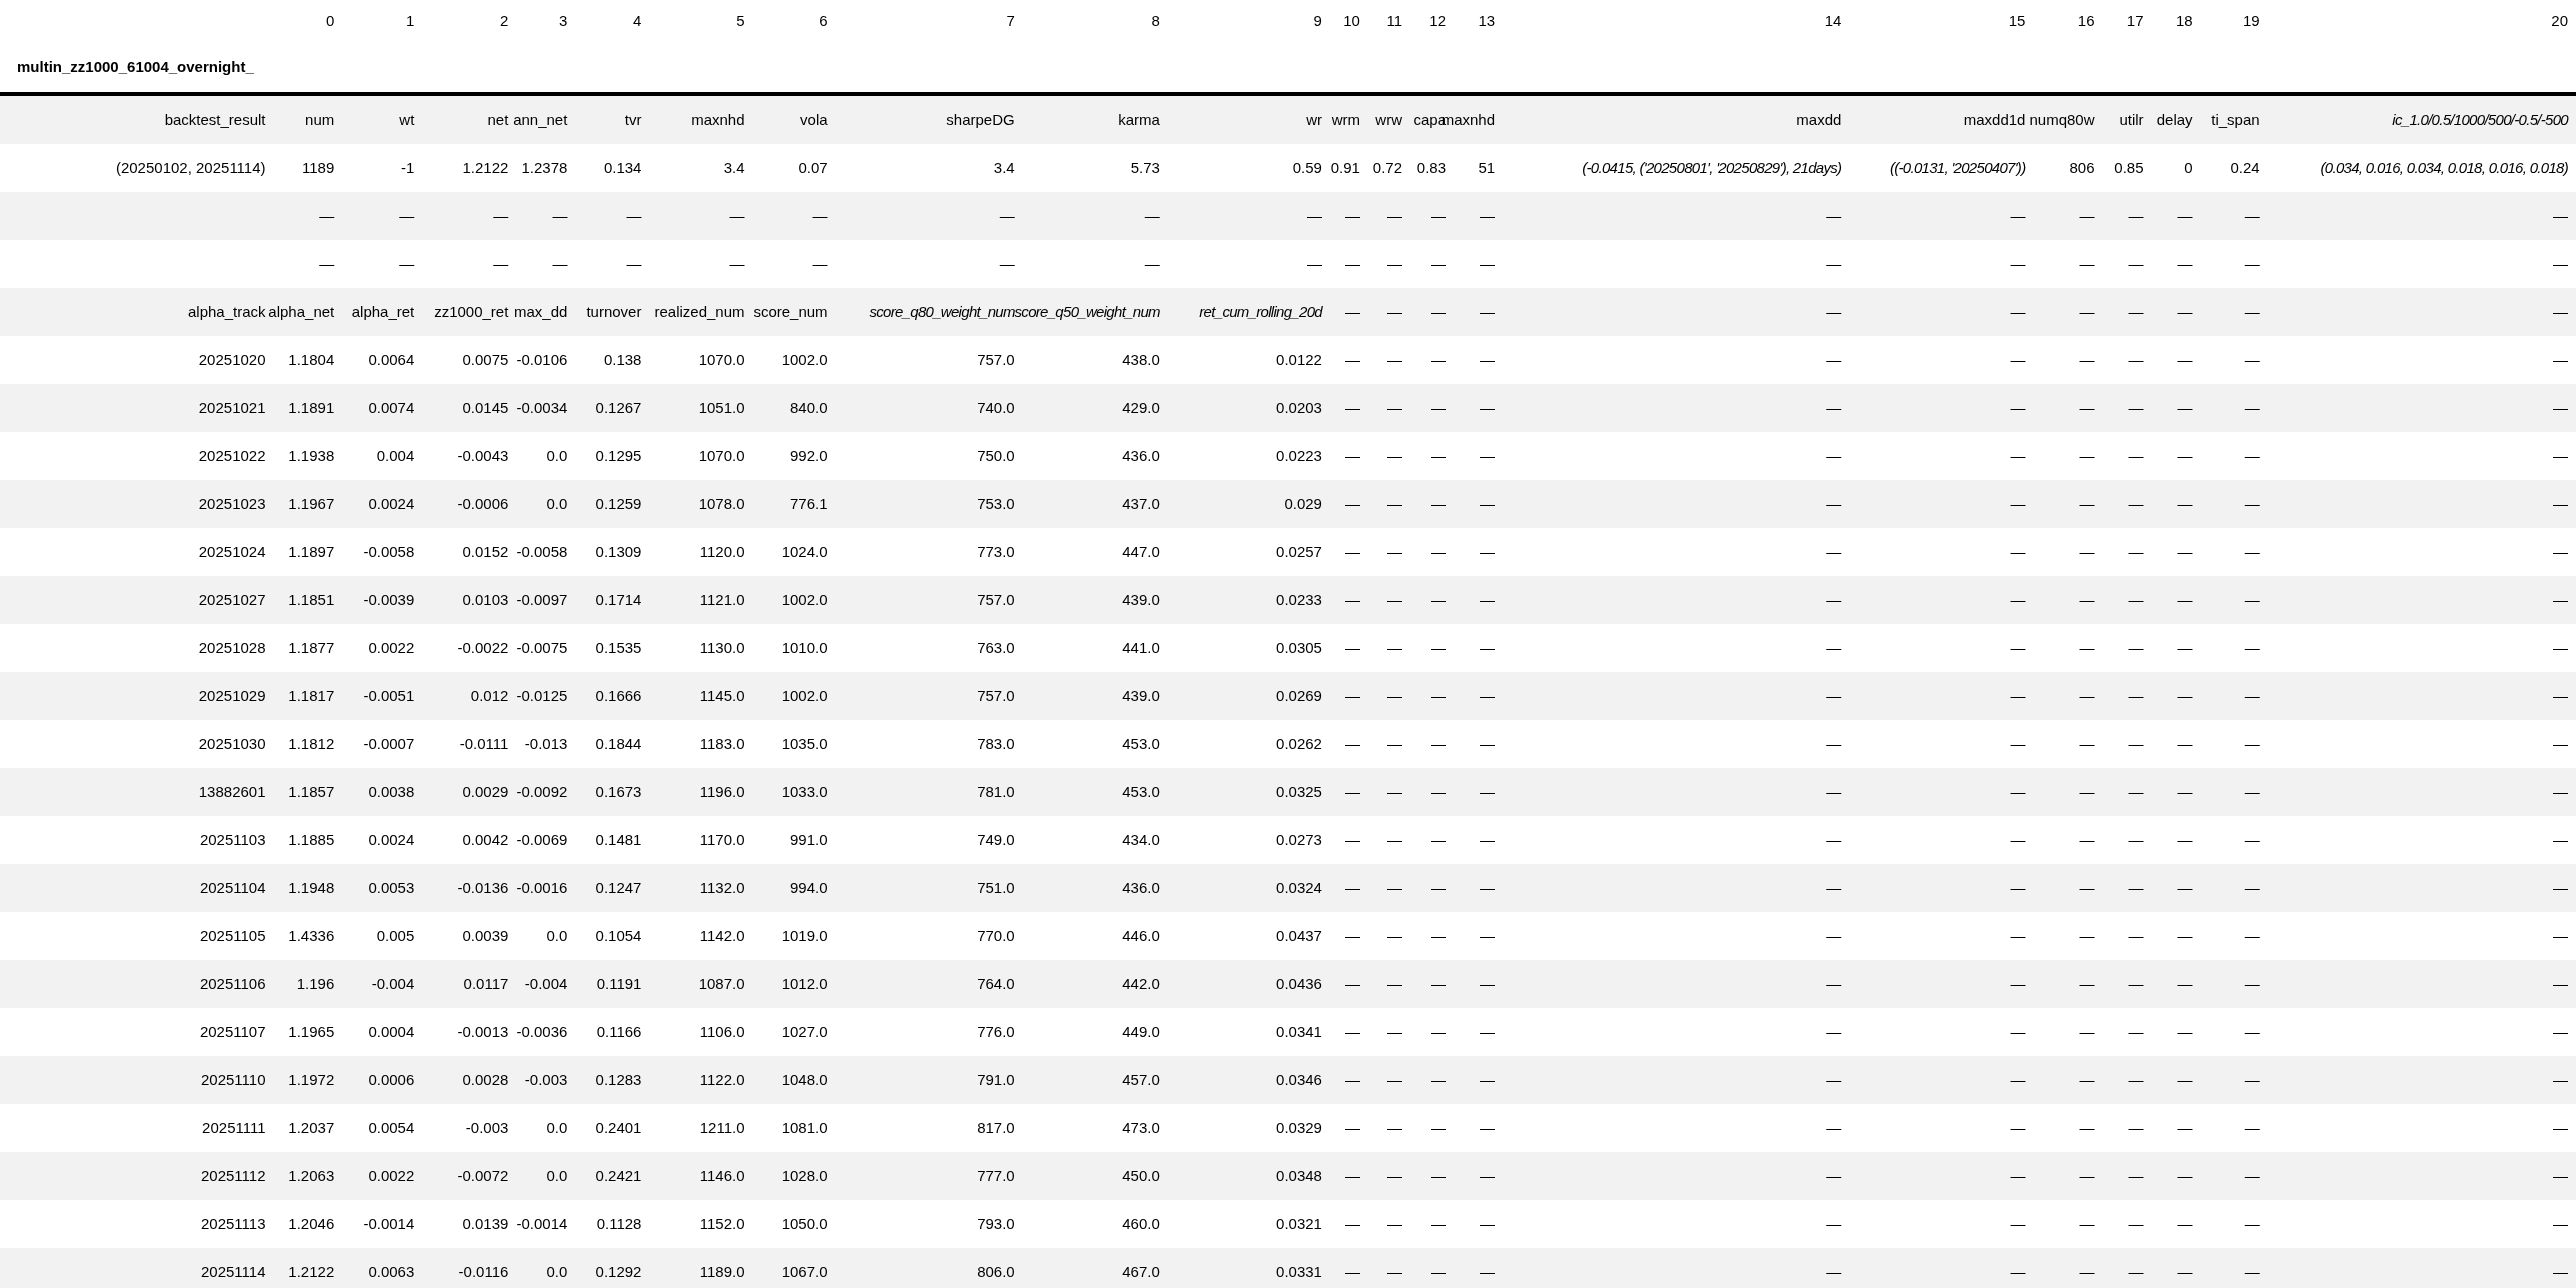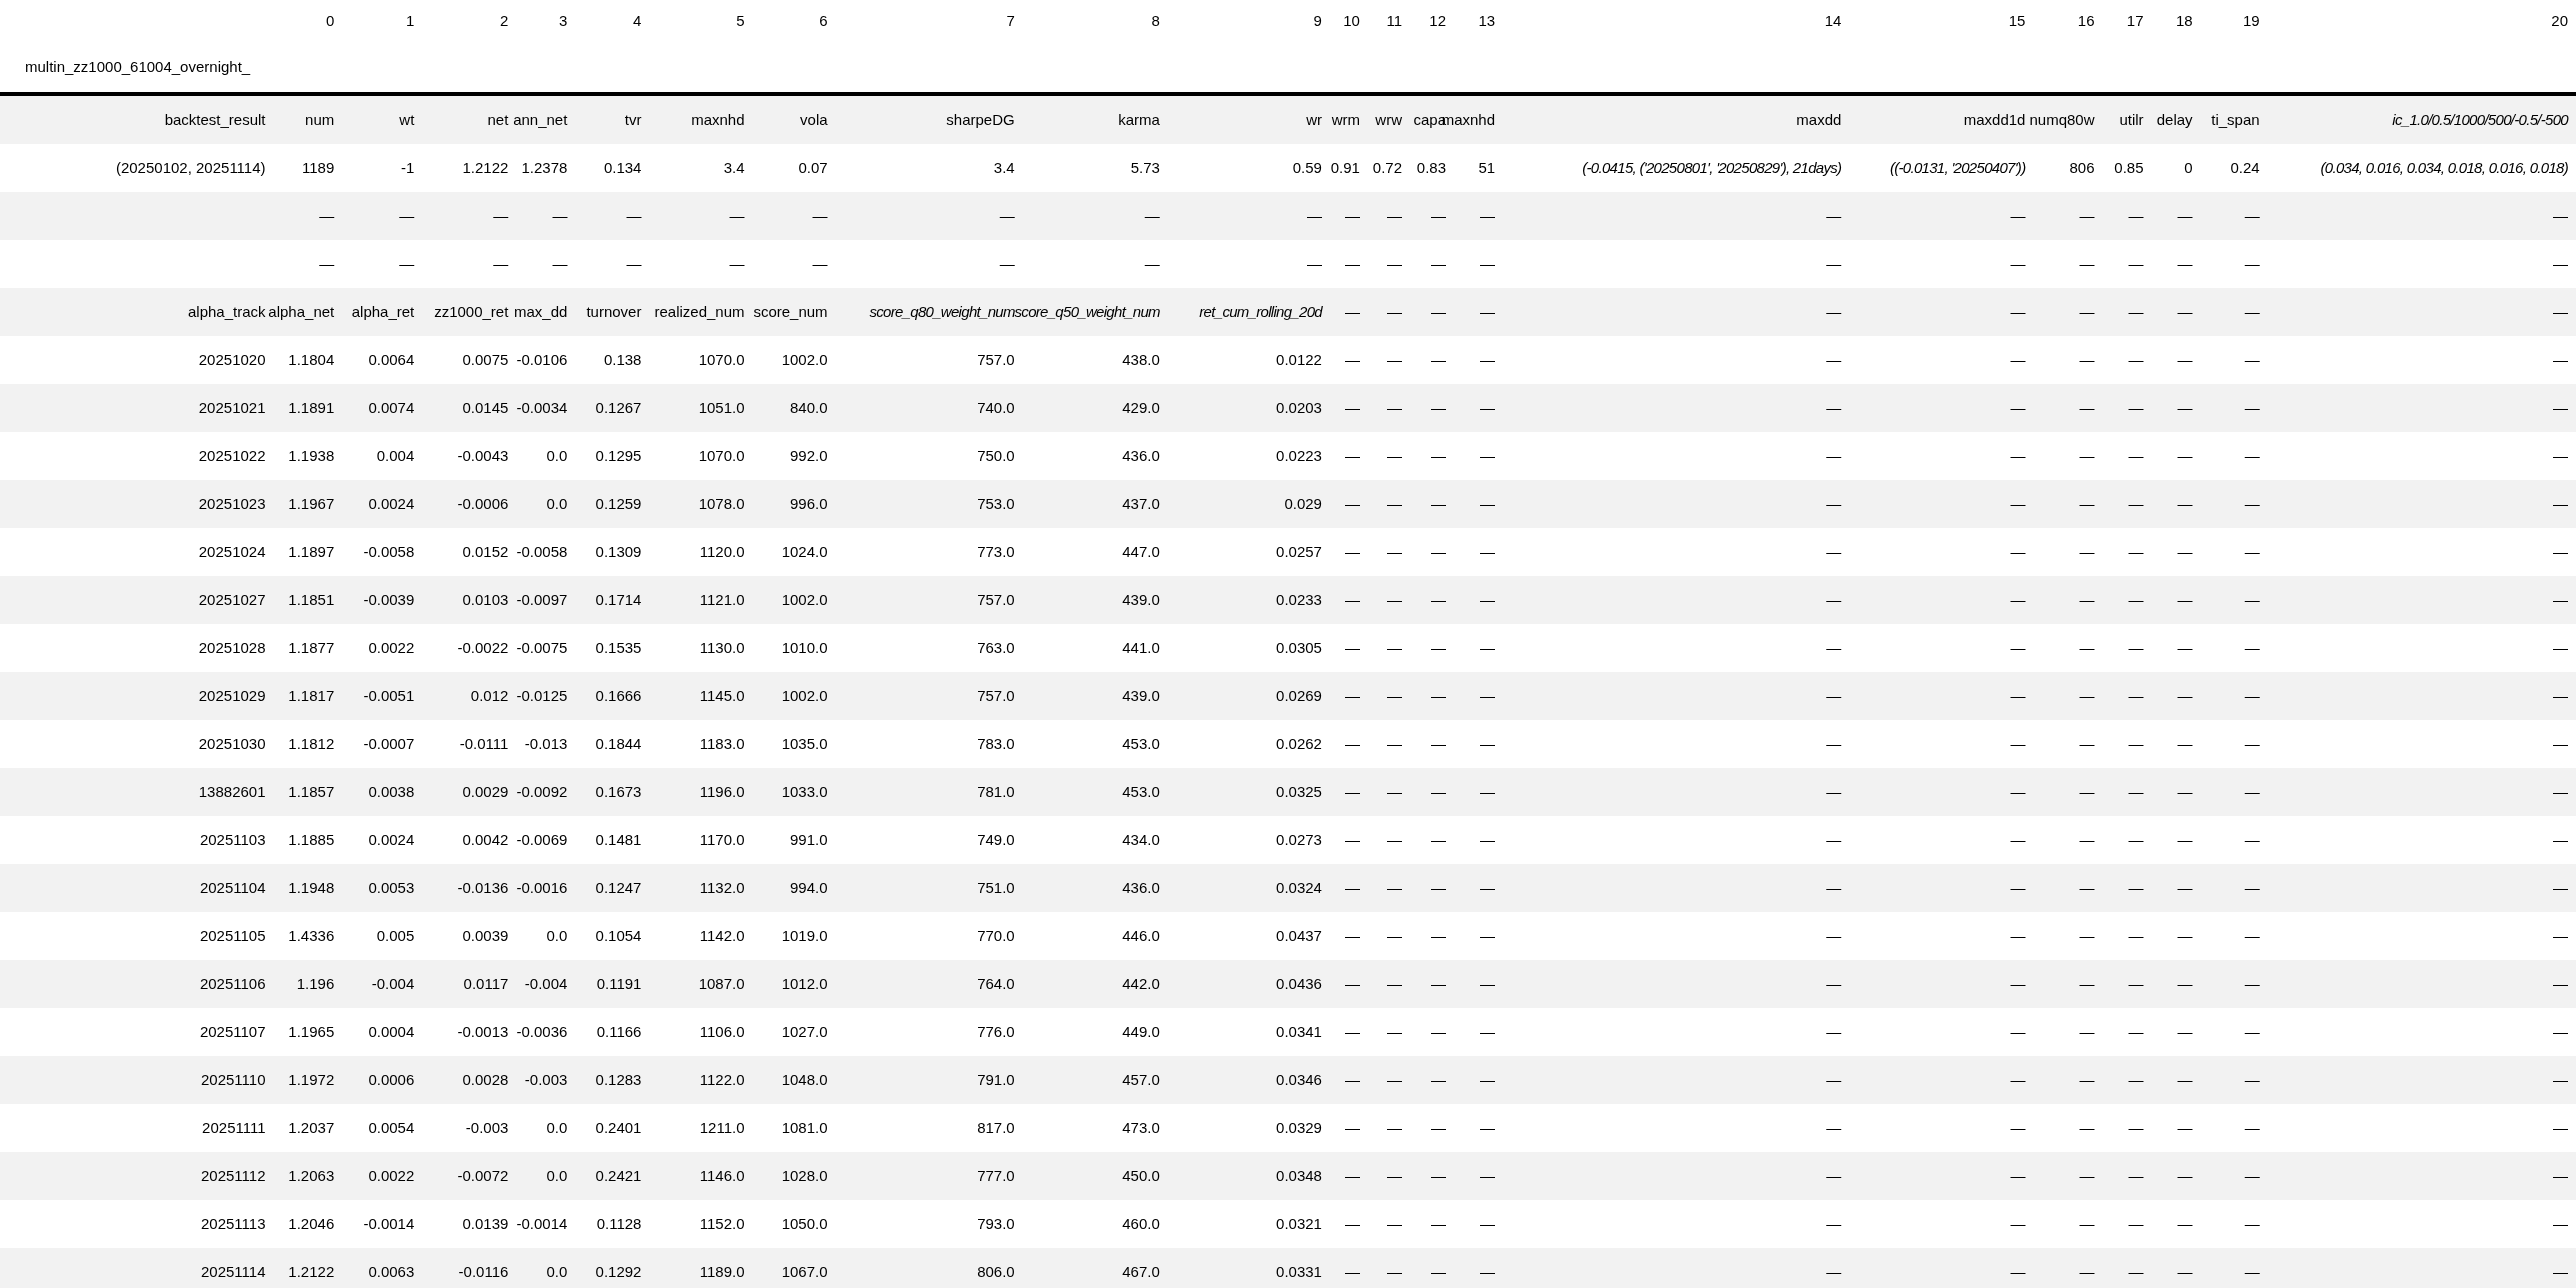--- a/index.html
+++ b/index.html
@@ -20,21 +20,21 @@
     font-weight: normal;
     white-space: nowrap;
     text-align: right;
     padding: 0 8px 0 0;
     vertical-align: middle;
     overflow: visible;
   }
   th.rowhead { padding-right: 12.7px; }
   thead tr.cols th { height: 41px; line-height: 41px; }
   thead tr.name th { height: 51px; line-height: 51px; border-bottom: 4.8px solid var(--rule, #000); }
-  thead th.name-cell { text-align: left; padding-left: 25px; }
+  thead th.name-cell { text-align: left; padding-left: 17px; font-weight: bold; }
   tbody tr { height: 48px; }
   tbody td, tbody th { line-height: 48px; }
   tbody tr:nth-child(odd) { background: var(--stripe, #f2f2f2); }
   .cv { float: right; white-space: nowrap; line-height: inherit; }
   .cv.long { letter-spacing: -0.7px; font-style: italic; }
 </style>
 </head>
 <body>
 
 <div>
@@ -674,21 +674,21 @@
           <td>
             <span class="cv">0.0</span>
           </td>
           <td>
             <span class="cv">0.1259</span>
           </td>
           <td>
             <span class="cv">1078.0</span>
           </td>
           <td>
-            <span class="cv">996.0</span>
+            <span class="cv">776.1</span>
           </td>
           <td>
             <span class="cv">753.0</span>
           </td>
           <td>
             <span class="cv">437.0</span>
           </td>
           <td>
             <span class="cv">0.029</span>
           </td>

